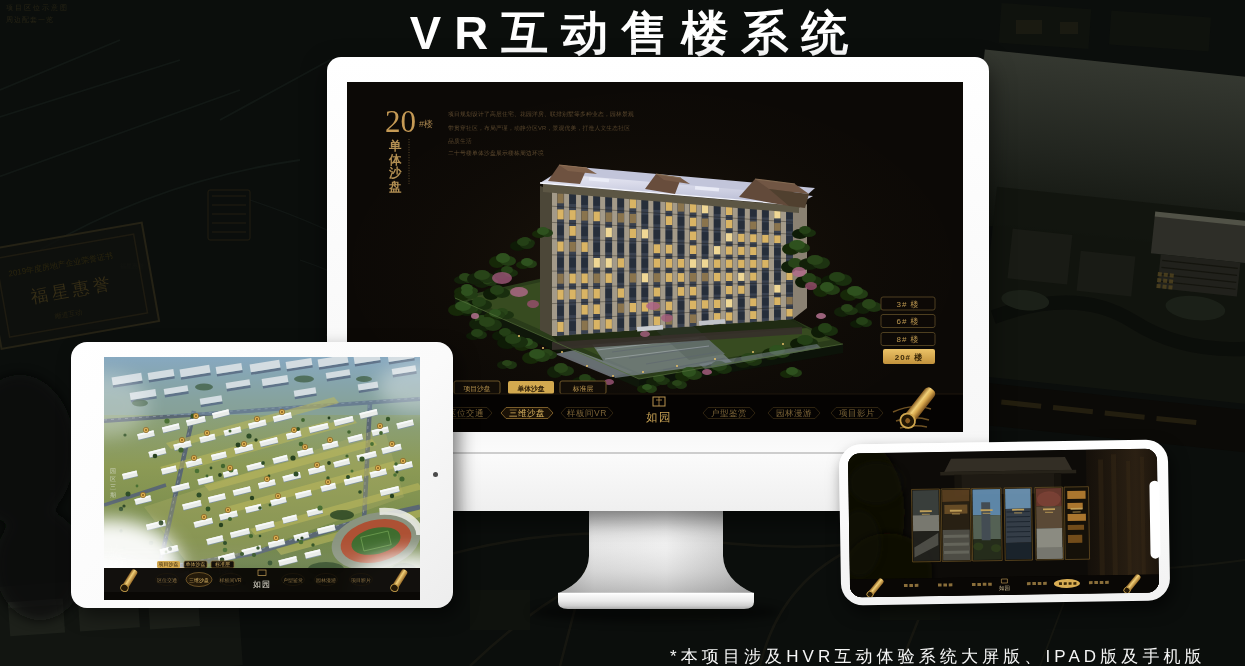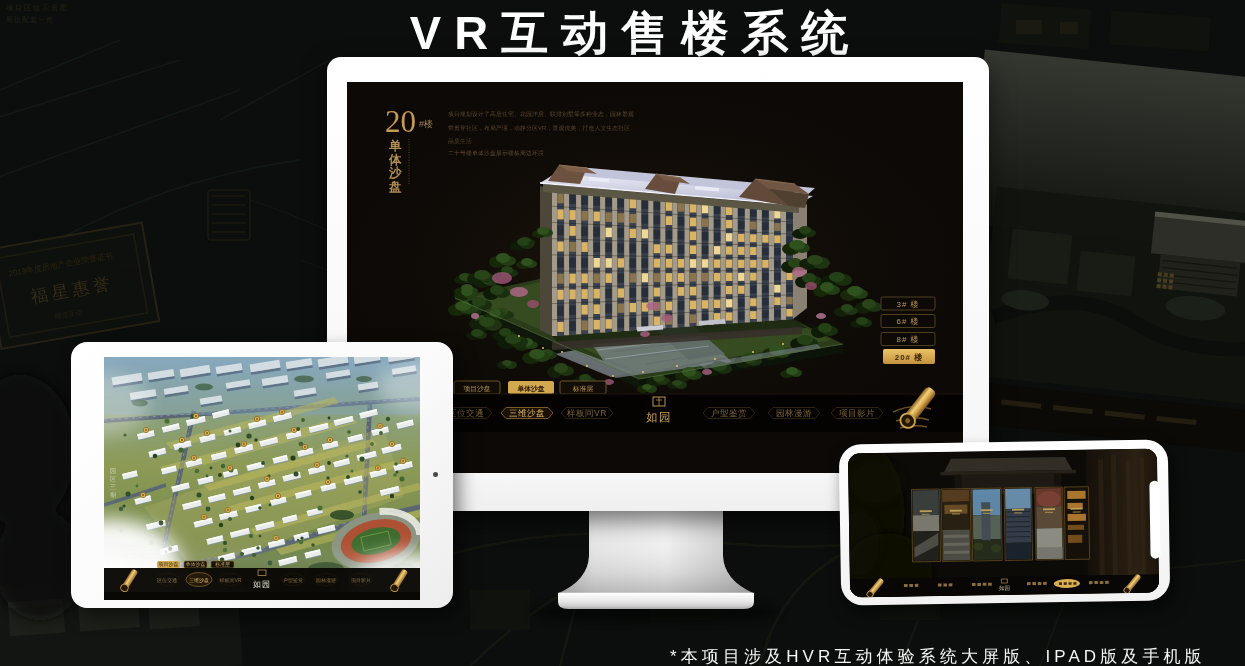--- a/index.html
+++ b/index.html
@@ -184,21 +184,21 @@
 <path d="M589,505 L723,505 L723,556 Q724,580 753,593 L559,593 Q588,580 589,556 Z" fill="url(#neckv)"></path>
 
 <path d="M558,593 L754,593 L754,602 Q754,609 744,609 L568,609 Q558,609 558,602 Z" fill="url(#foot)"></path>
 <line x1="558" y1="593.5" x2="754" y2="593.5" stroke="#ffffff" stroke-width="1.6"></line>
 </svg>
 
 <div class="abs" style="left:327px;top:57px;width:662px;height:454px;border-radius:14px;background:linear-gradient(180deg,#ffffff 0%,#f7f7f7 82%,#fbfbfb 87%,#efefef 100%);box-shadow:0 10px 24px rgba(0,0,0,0.55);"></div>
 
 <div class="abs" style="left:330px;top:452px;width:656px;height:1.5px;background:#cdcdcd;"></div>
 
-<div class="abs" style="left:347px;top:82px;width:616px;height:391px;background:#0c0906;overflow:hidden;">
+<div class="abs" style="left:347px;top:82px;width:616px;height:350px;background:#0c0906;overflow:hidden;">
 <svg width="616" height="350" viewBox="0 0 616 350">
 <defs>
 <radialGradient id="warm" cx="0.5" cy="0.5" r="0.62">
             <stop offset="0" stop-color="#241a0e" stop-opacity="0.85"></stop>
             <stop offset="0.6" stop-color="#130e08" stop-opacity="0.4"></stop>
             <stop offset="1" stop-color="#0c0906" stop-opacity="0"></stop>
           </radialGradient>
 <linearGradient id="goldbtn" x1="0" y1="0" x2="0" y2="1">
             <stop offset="0" stop-color="#ecc367"></stop>
             <stop offset="1" stop-color="#c2923c"></stop>

